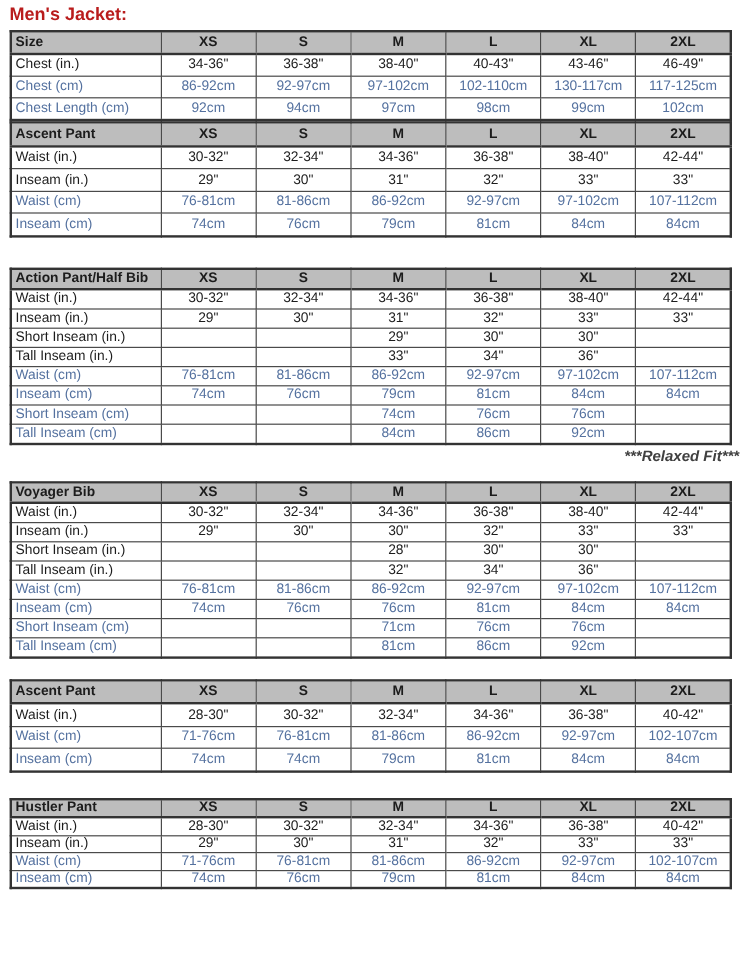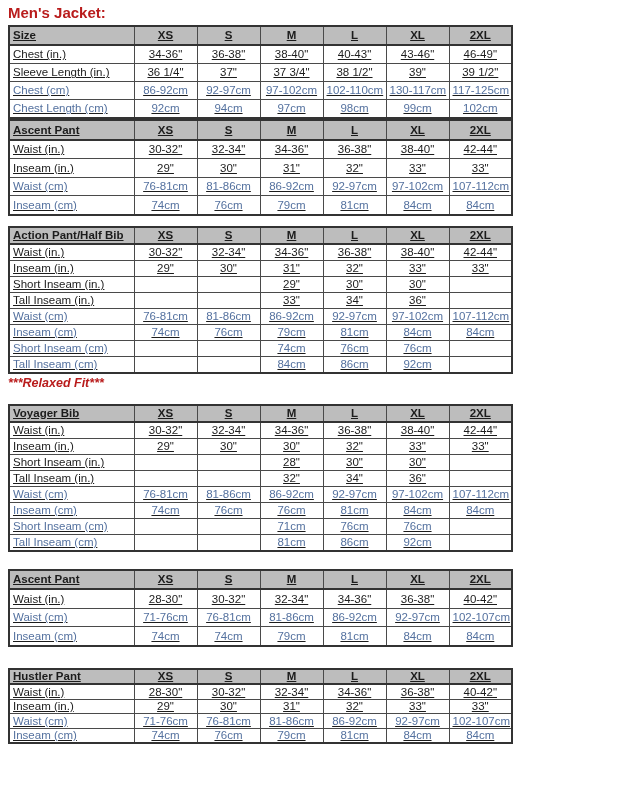--- a/index.html
+++ b/index.html
@@ -15,23 +15,23 @@
     font-family:"Liberation Sans","DejaVu Sans",sans-serif;
     color:var(--ink);
   }
   .page{padding:2px 8px 0 8px;}
   .sec-title{
     font-weight:bold;font-size:15px;color:#b91c1c;line-height:18px;
   }
   .sec-title.first{margin:2px 0 3px 0;}
   .sec-title.second{margin:20px 0 3px 0;}
   table.szt{
-    border-collapse:collapse;table-layout:fixed;width:505px;
+    border-collapse:collapse;table-layout:fixed;width:602px;
     border:2px solid var(--outer);
-    font-size:11.5px;line-height:1.05;text-decoration:underline;
+    font-size:11.5px;line-height:1.05;
   }
   .szt th,.szt td{
     border:1px solid var(--line);
     padding:0 3px;
     text-align:center;vertical-align:middle;
     white-space:nowrap;overflow:hidden;
     color:var(--ink);
   }
   .szt thead th{
     background:var(--header-bg);
@@ -39,25 +39,26 @@
     border-bottom:2px solid var(--outer);
   }
   .szt .lbl{text-align:left;}
   .szt tr.metric td{color:var(--metric);}
   
   .t1 th,.t1 td{height:17px;}
   .t2 th,.t2 td{height:17.5px;}
   .t3 th,.t3 td,.t4 th,.t4 td{height:15px;}
   .t5 th,.t5 td{height:17.5px;}
   .t6 th,.t6 td{height:13.5px;}
-  .t3{margin-top:10px;}
+  .t3{margin-top:25px;}
   .note{
     margin:2px 0 0 0;
-    font-size:12.5px;font-weight:bold;font-style:italic;color:#b91c1c;
+    font-size:12.5px;font-weight:bold;font-style:italic;color:#404040;
     line-height:15px;
+    text-align:right;
   }
   .t4{margin-top:13px;}
   .t5{margin-top:17px;}
   .t6{margin-top:21px;}
 </style>
 </head>
 <body>
 
 <div class="page">
 
@@ -86,29 +87,20 @@
       </thead>
       <tbody>
         <tr>
           <td class="lbl">Chest (in.)</td>
           <td>34-36"</td>
           <td>36-38"</td>
           <td>38-40"</td>
           <td>40-43"</td>
           <td>43-46"</td>
           <td>46-49"</td>
-        </tr>
-        <tr>
-          <td class="lbl">Sleeve Length (in.)</td>
-          <td>36 1/4"</td>
-          <td>37"</td>
-          <td>37 3/4"</td>
-          <td>38 1/2"</td>
-          <td>39"</td>
-          <td>39 1/2"</td>
         </tr>
         <tr class="metric">
           <td class="lbl">Chest (cm)</td>
           <td>86-92cm</td>
           <td>92-97cm</td>
           <td>97-102cm</td>
           <td>102-110cm</td>
           <td>130-117cm</td>
           <td>117-125cm</td>
         </tr>

